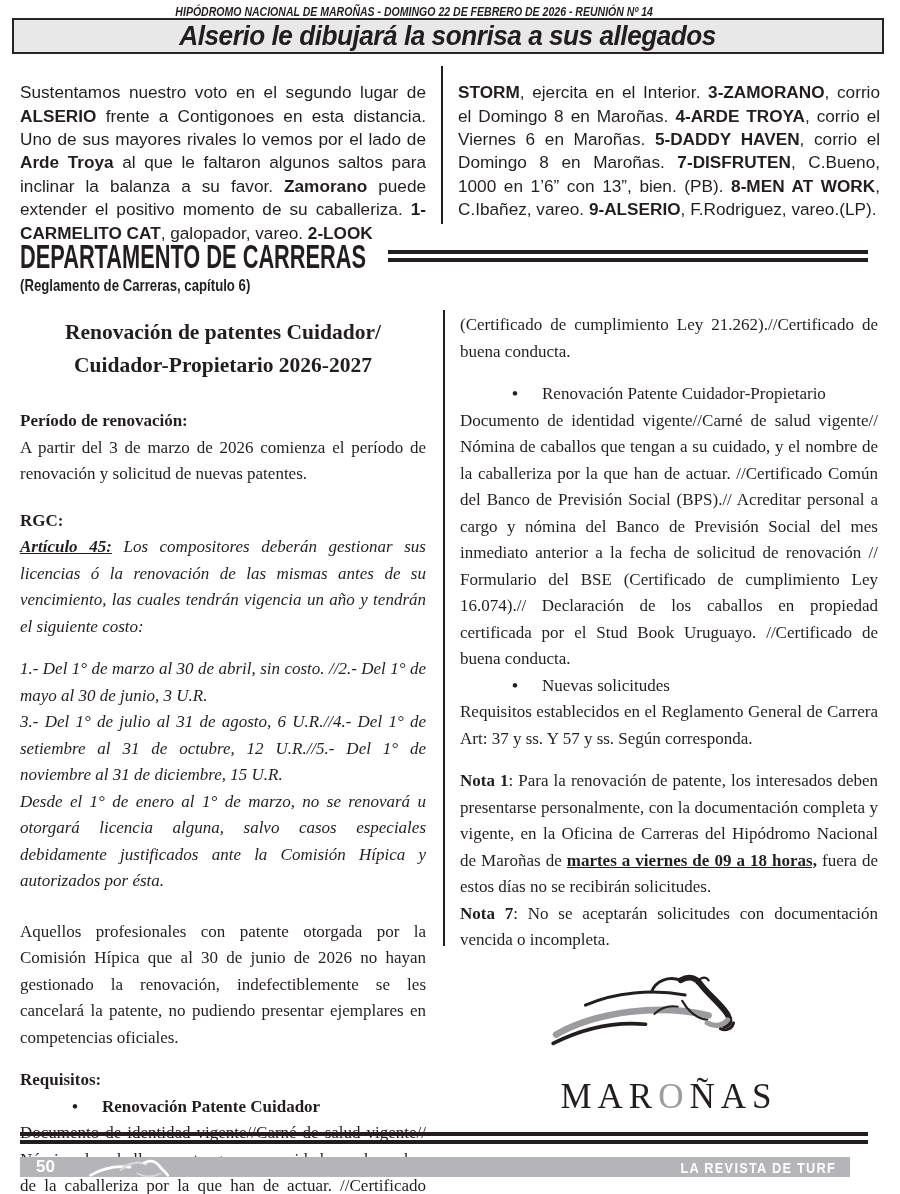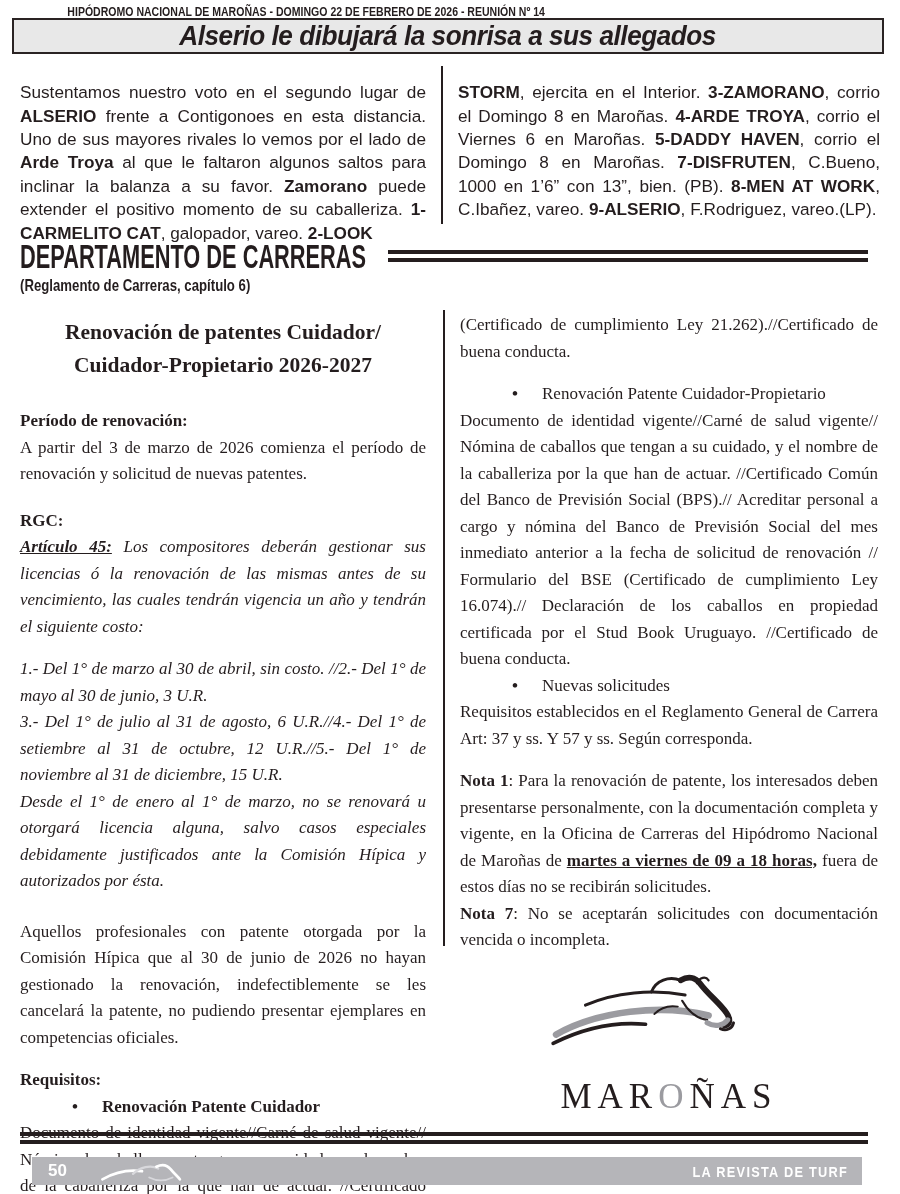--- a/index.html
+++ b/index.html
@@ -1,20 +1,20 @@
 <!DOCTYPE html>
 <html><head>
 <meta charset="utf-8">
 <style>
   html,body{margin:0;padding:0;background:#fff;}
   .page{position:relative;width:900px;height:1194px;background:#ffffff;overflow:hidden;
         font-family:"Liberation Sans",sans-serif;color:#241d1e;}
 
   
-  .kicker-wrap{position:absolute;top:2px;left:0;width:720px;text-align:left;}
+  .kicker-wrap{position:absolute;top:2px;left:0;width:720px;text-align:right;font-style:italic;}
   .kicker{display:inline-block;font-weight:bold;font-size:13.5px;letter-spacing:0;
           transform:scaleX(.78);transform-origin:center;white-space:nowrap;}
 
   
   .headline-box{position:absolute;left:12px;top:18px;width:868px;height:32px;
                 background:#e8e8e8;border:2px solid #2a2323;
                 display:flex;align-items:center;justify-content:center;}
   .headline{font-weight:bold;font-style:italic;font-size:27px;letter-spacing:-.5px;
             transform:scaleX(.97);white-space:nowrap;}
 
@@ -52,22 +52,22 @@
 
   
   .logo-block{margin-top:16px;text-align:center;}
   .logo-word{font-family:"Liberation Serif",serif;font-size:35px;letter-spacing:6px;
              margin-top:-4px;color:#241d1e;}
   .logo-word .gray-o{color:#9b9ba0;}
 
   
   .bottom-rule{position:absolute;left:20px;top:1132px;width:848px;height:4px;
                border-top:4px solid #241d1e;border-bottom:4px solid #241d1e;}
-  .footer-bar{position:absolute;left:20px;top:1157px;width:830px;height:28px;
-              background:#b5b5b9;display:flex;align-items:center;margin-left:12px;}
+  .footer-bar{position:absolute;left:20px;top:1157px;width:830px;height:20px;
+              background:#b5b5b9;display:flex;align-items:center;}
   .pageno{margin-left:16px;color:#fff;font-weight:bold;font-size:17px;}
   .footer-horse{margin-left:30px;margin-top:4px;}
   .brand{margin-left:auto;margin-right:14px;color:#fff;font-weight:bold;font-size:15px;
          letter-spacing:1.5px;transform:scaleX(.85);transform-origin:right center;white-space:nowrap;}
 </style>
 </head>
 <body>
 
 <div class="page">
 

